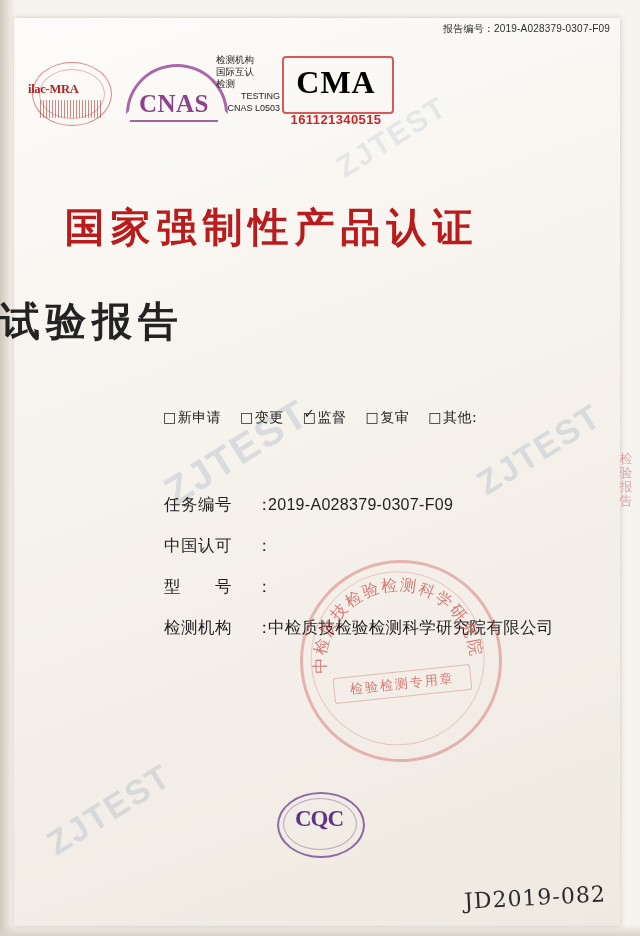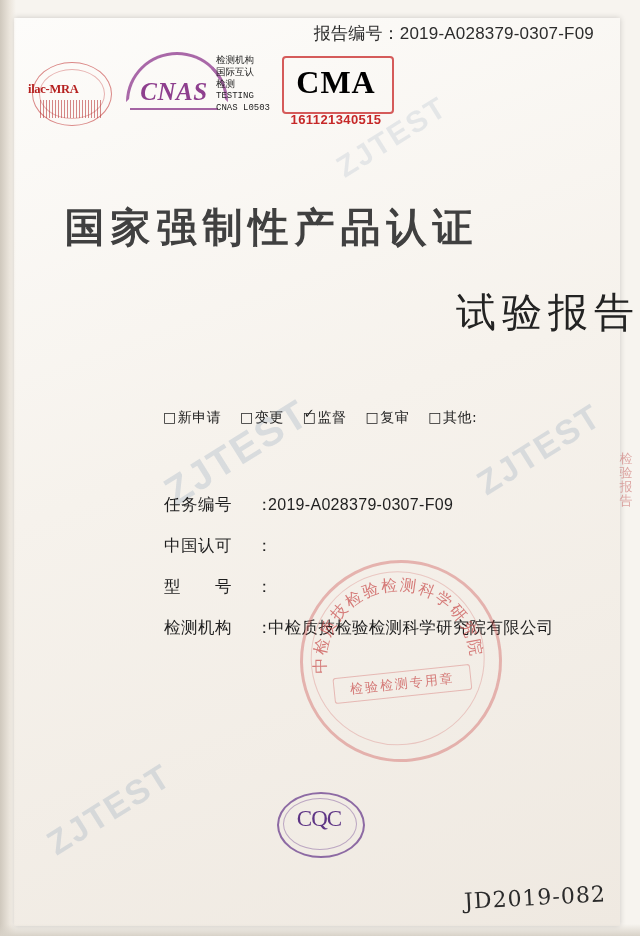--- a/index.html
+++ b/index.html
@@ -39,23 +39,23 @@
   .paper-shadow-bottom {
     position: absolute;
     left: 0; bottom: 0;
     width: 640px; height: 12px;
     background: linear-gradient(0deg, #d8d2c8 0%, rgba(247,244,239,0) 100%);
   }
 
   
   .report-no {
     position: absolute;
-    right: 46px;
+    right: 30px;
     top: 22px;
-    font-size: 17px;
+    font-size: 10px;
     color: #2c2c2c;
     letter-spacing: 0.2px;
     white-space: nowrap;
     font-family: "Liberation Sans", sans-serif;
   }
   .report-no .label {
     font-family: "DejaVu Sans", sans-serif;
   }
 
   
@@ -110,24 +110,23 @@
     height: 18px;
     background: repeating-linear-gradient(90deg,
       rgba(180,40,40,0.55) 0px, rgba(180,40,40,0.55) 1px,
       rgba(255,255,255,0) 1px, rgba(255,255,255,0) 3px);
   }
 
   
   .cnas {
     position: absolute;
     left: 104px;
-    top: 0px;
+    top: 12px;
     width: 100px;
     height: 88px;
-    font-style: italic;
   }
   .cnas .swoosh {
     position: absolute;
     left: 2px; top: 0px;
     width: 96px; height: 44px;
     border: 3px solid #9b4f9b;
     border-radius: 50% 50% 0 0 / 100% 100% 0 0;
     border-bottom-color: transparent;
     opacity: 0.85;
   }
@@ -153,22 +152,23 @@
     position: absolute;
     left: 196px;
     top: 2px;
     width: 64px;
     font-size: 9.5px;
     line-height: 12px;
     color: #1e1e1e;
     font-family: "DejaVu Sans", sans-serif;
   }
   .cnas-side .en {
-    font-family: Liberation Mono, monospace;
+    font-family: Liberation Sans, sans-serif;
     font-size: 9px;
+    text-align: right;
   }
 
   
   .cma {
     position: absolute;
     left: 262px;
     top: 4px;
     width: 112px;
     height: 82px;
   }
@@ -205,31 +205,31 @@
   }
 
   
   .title-main {
     position: absolute;
     left: 0; top: 200px;
     width: 543px;
     text-align: center;
     font-size: 40px;
     font-weight: bold;
-    color: #404040;
+    color: #b91c1c;
     font-family: "DejaVu Serif", serif;
     letter-spacing: 6px;
   }
   .title-sub {
     position: absolute;
-    left: 0; top: 285px;
+    left: 0; top: 294px;
     width: 640px;
-    text-align: right;
+    text-align: left;
     font-size: 40px;
-    font-weight: normal;
+    font-weight: bold;
     color: #232323;
     font-family: "DejaVu Serif", serif;
     letter-spacing: 6px;
   }
 
   
   .checkrow {
     position: absolute;
     left: 0; top: 408px;
     width: 640px;
@@ -321,21 +321,21 @@
     border: 1px solid #6b3f8e;
     border-radius: 50%;
     opacity: 0.4;
   }
   .cqc .txt {
     position: absolute;
     left: 0; top: 14px;
     width: 84px;
     text-align: center;
     font-size: 23px;
-    font-weight: normal;
+    font-weight: bold;
     color: #5e3585;
     font-family: "Liberation Serif", serif;
     letter-spacing: -1px;
   }
 
   
   .stamp {
     position: absolute;
     left: 300px;
     top: 560px;

